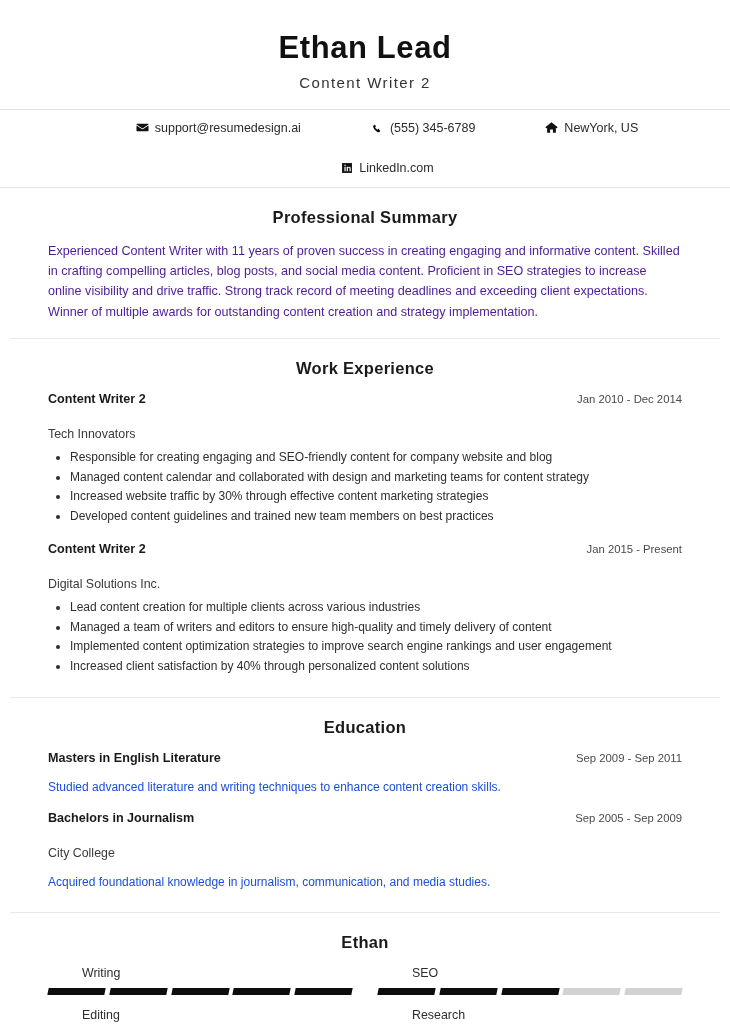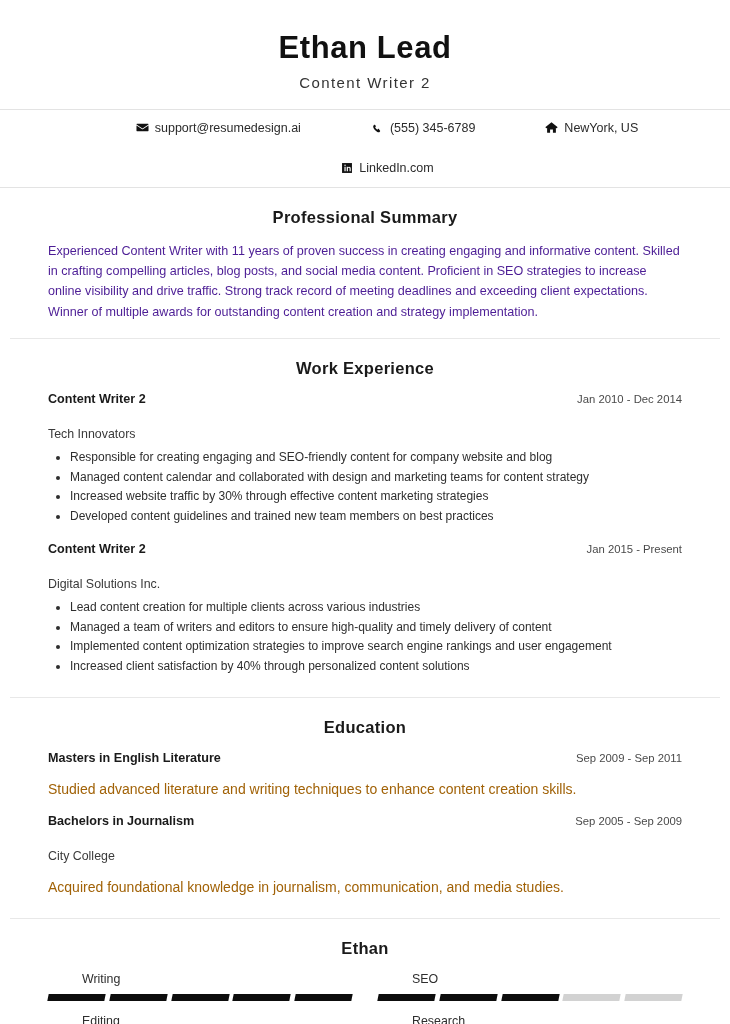--- a/index.html
+++ b/index.html
@@ -144,23 +144,23 @@
     list-style: disc;
   }
 
   .entry-bullets li {
     font-size: 12px;
     line-height: 1.63;
     color: #2e2e2e;
   }
 
   .entry-desc {
-    font-size: 14px;
+    font-size: 12px;
     line-height: 1.6;
-    color: #a16207;
+    color: #1d4ed8;
     margin-top: 13px;
   }
 
   .entry-gap { height: 14px; }
   .entry-gap-sm { height: 12px; }
 
   .section-pad-bottom { height: 18px; }
 
   
   .skills-grid {

